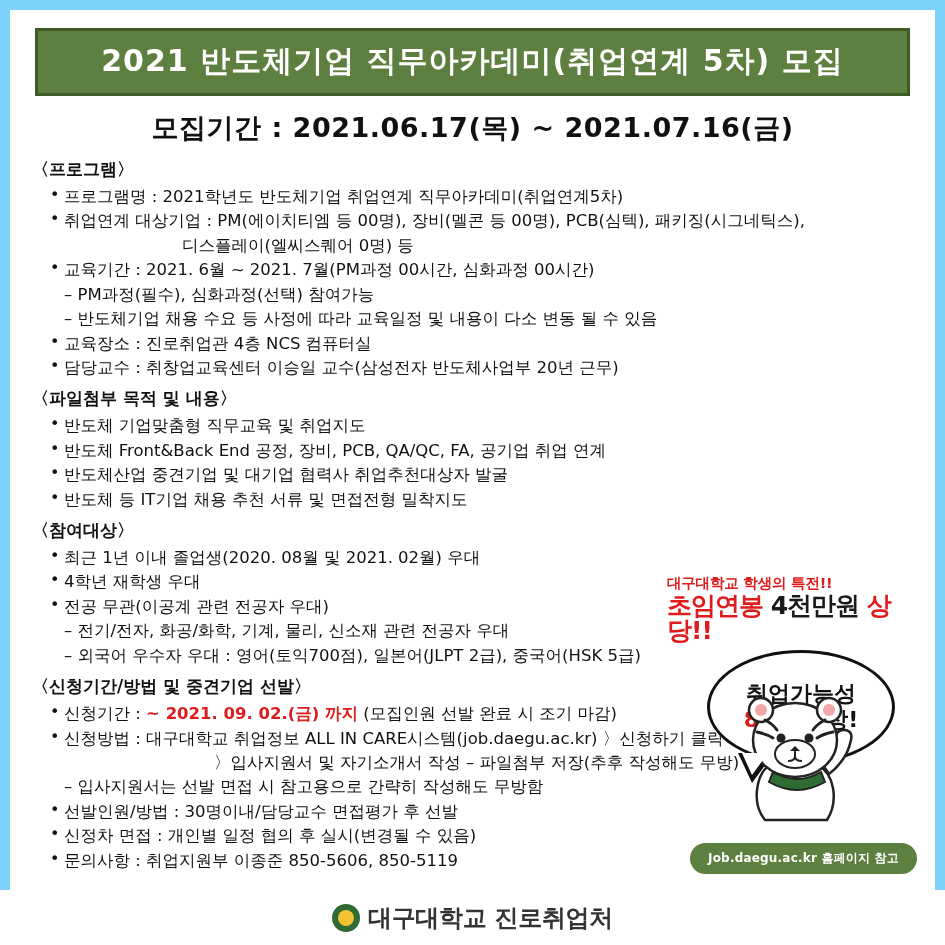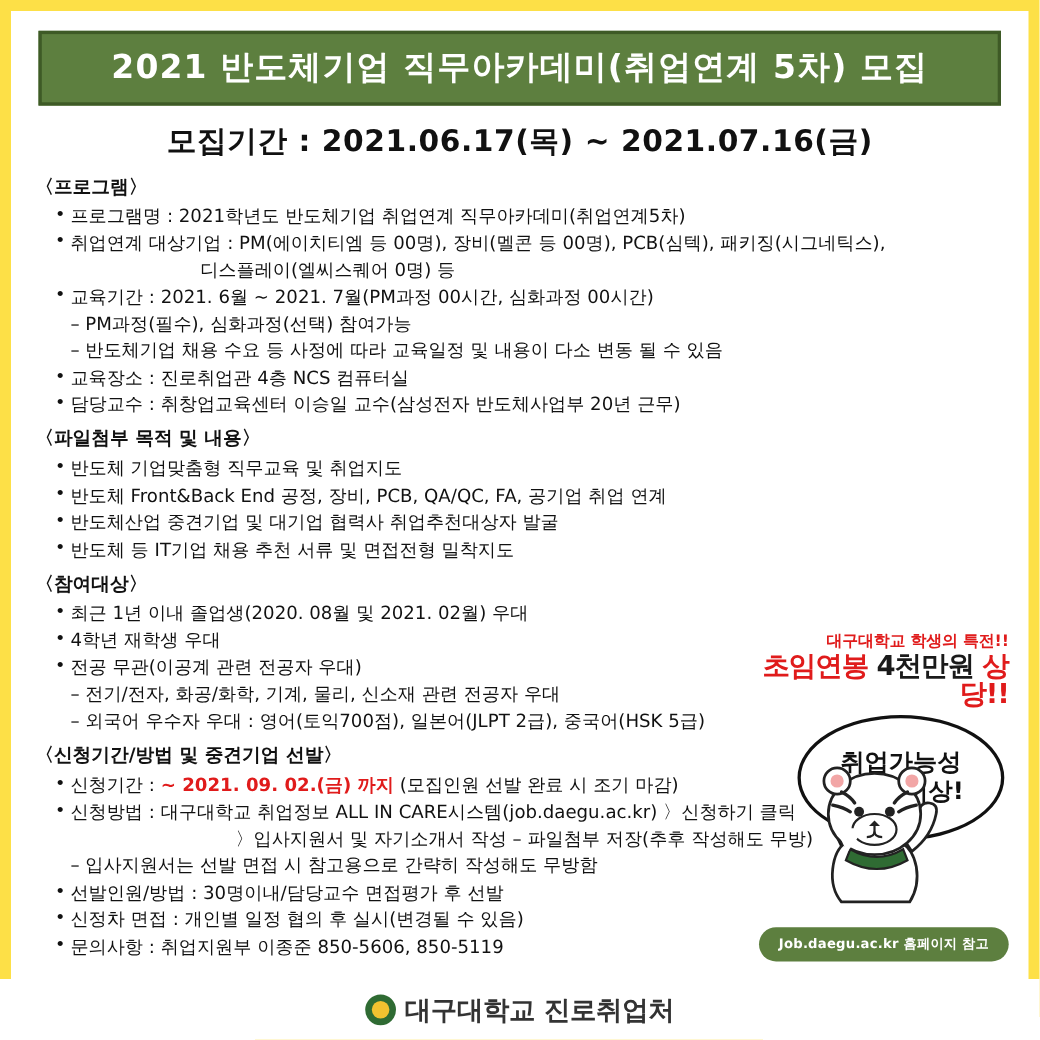--- a/index.html
+++ b/index.html
@@ -11,21 +11,21 @@
     height: 945px;
     font-family: "DejaVu Sans", "Liberation Sans", sans-serif;
     background: #ffffff;
     overflow: hidden;
   }
   .poster {
     position: relative;
     width: 945px;
     height: 945px;
     box-sizing: border-box;
-    background: #fde047;
+    background: #7dd3fc;
     padding: 10px 10px 0 10px;
   }
   .inner {
     position: relative;
     width: 925px;
     height: 880px;
     background: #ffffff;
     box-sizing: border-box;
     padding: 18px 22px 0 22px;
     overflow: hidden;
@@ -95,21 +95,21 @@
   .red {
     color: #e01b1b;
     font-weight: bold;
   }
   
   .salary-badge {
     position: absolute;
     right: 18px;
     top: 566px;
     width: 250px;
-    text-align: right;
+    text-align: left;
     line-height: 1;
   }
   .salary-badge .small {
     font-size: 14.5px;
     font-weight: bold;
     color: #e01b1b;
     letter-spacing: -0.2px;
     display: block;
     margin-bottom: 2px;
   }
@@ -119,21 +119,21 @@
     color: #1a1a1a;
     letter-spacing: -1px;
     display: block;
   }
   .salary-badge .big .hl {
     color: #e01b1b;
   }
   
   .bubble {
     position: absolute;
-    right: 22px;
+    right: 40px;
     top: 640px;
     width: 182px;
     height: 108px;
     background: #ffffff;
     border: 3px solid #111111;
     border-radius: 50%;
     text-align: center;
     display: flex;
     flex-direction: column;
     justify-content: center;

